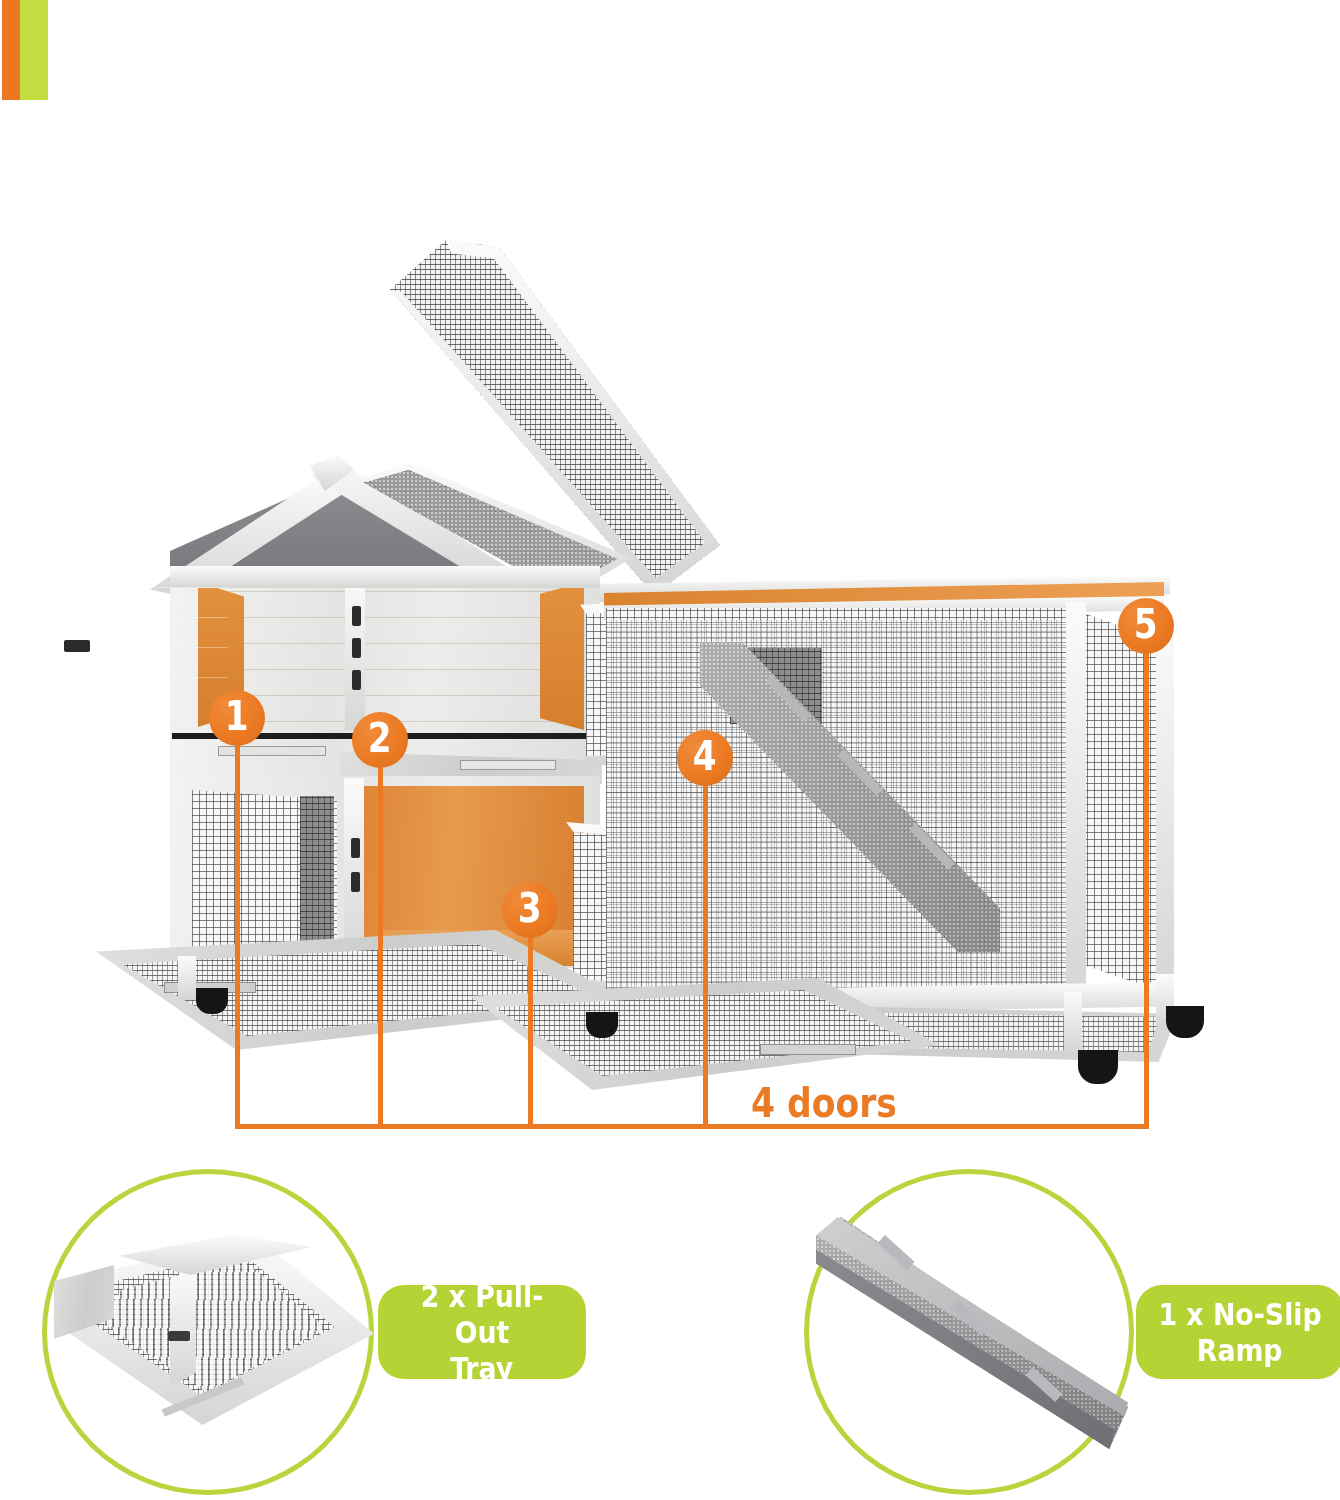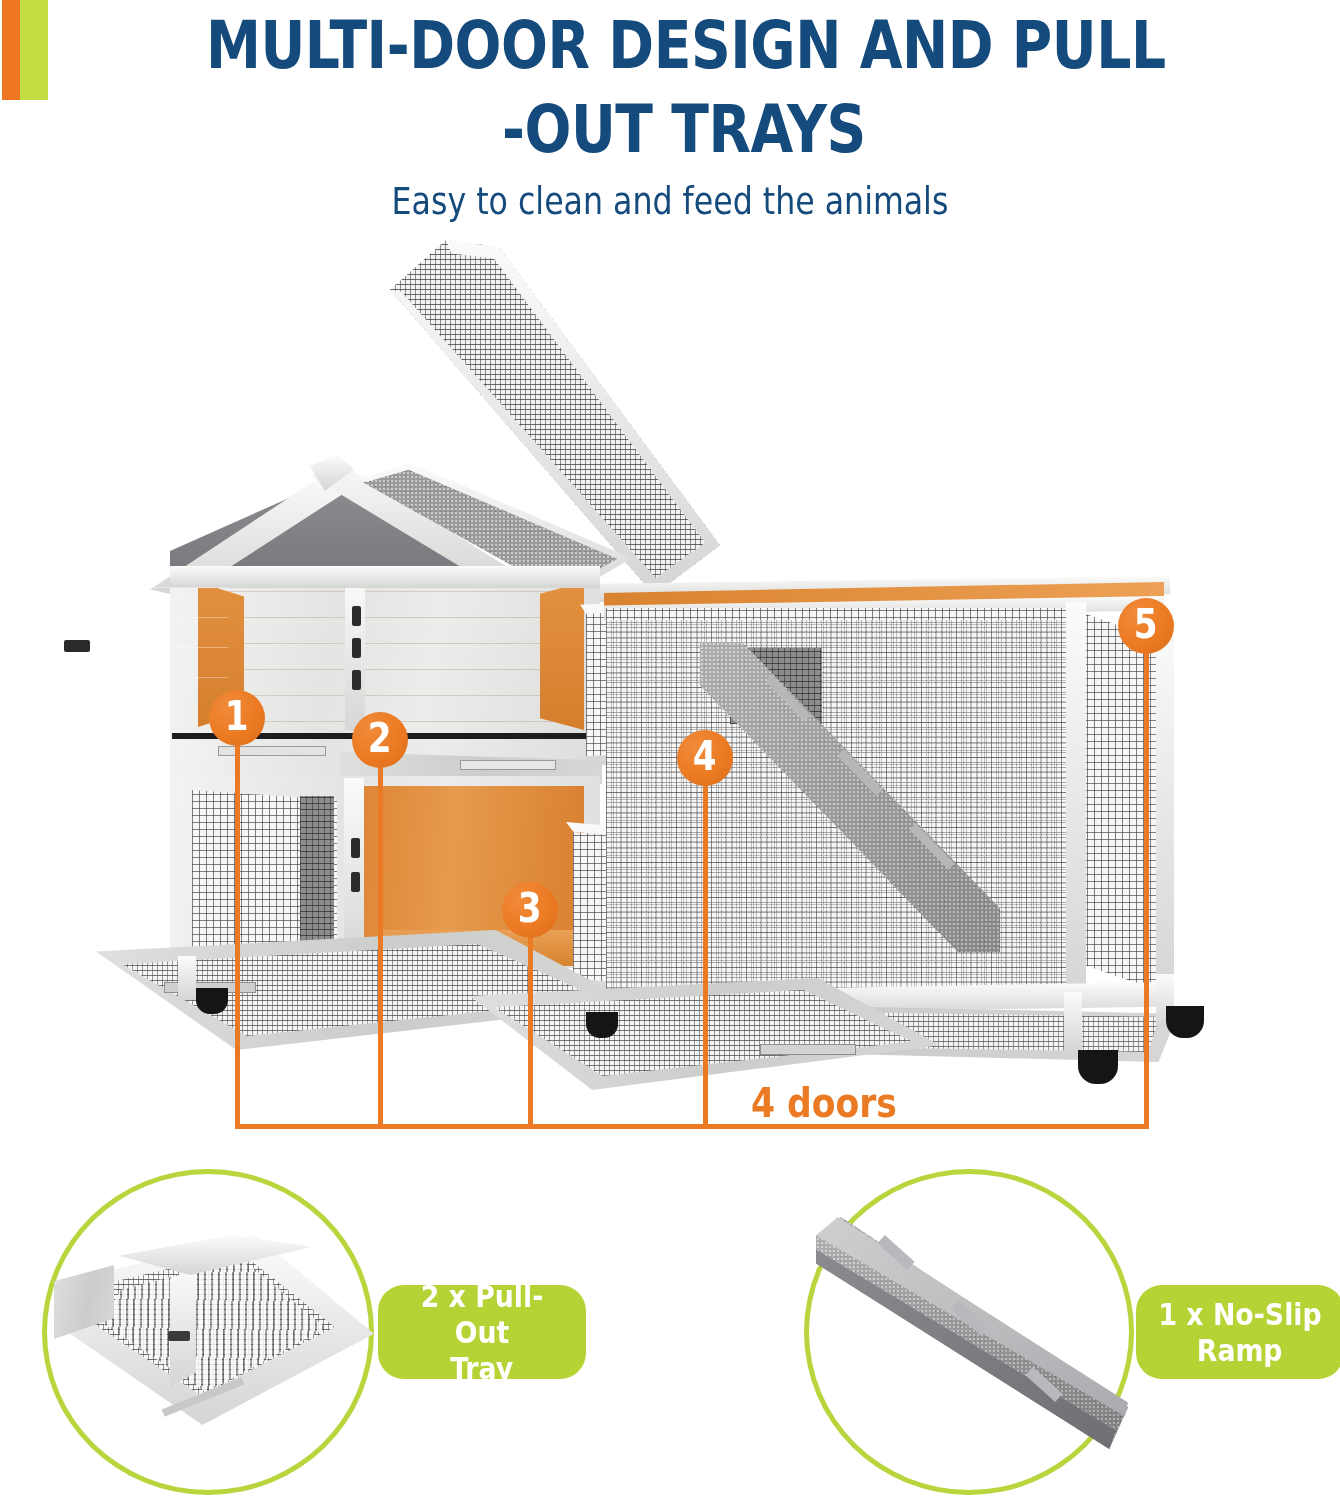--- a/index.html
+++ b/index.html
@@ -120,25 +120,20 @@
 </head>
 <body>
 
 <div id="page">
 
   <div class="accent-bar">
     <div class="accent-orange"></div>
     <div class="accent-green"></div>
   </div>
 
-  <div class="title-block">
-    <div class="title-line l1">MULTI-DOOR DESIGN AND PULL</div>
-    <div class="title-line l2">-OUT TRAYS</div>
-    <div class="subtitle">Easy to clean and feed the animals</div>
-  </div>
 
   <div class="stage">
 
     <div class="abs" style="left:390px; top:10px; width:330px; height:355px;">
       <div class="abs" style="left:0;top:0;width:330px;height:355px;
            transform: skewY(0deg) rotate(0deg);">
 
         <div class="abs mesh-fine" style="left:0;top:0;width:330px;height:355px;
              clip-path: polygon(17% 0%, 33% 2%, 100% 86%, 80% 100%, 0% 14%);
              background-color:#f2f2f1;"></div>

